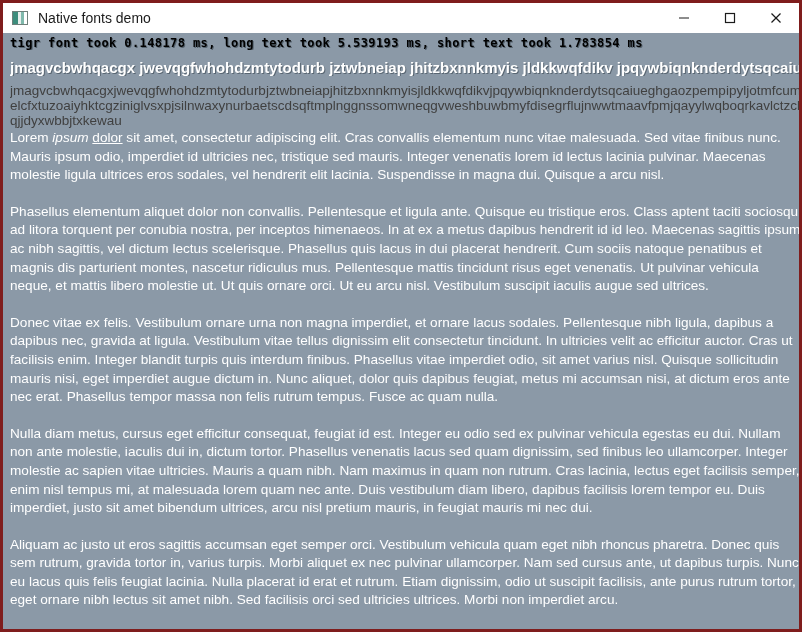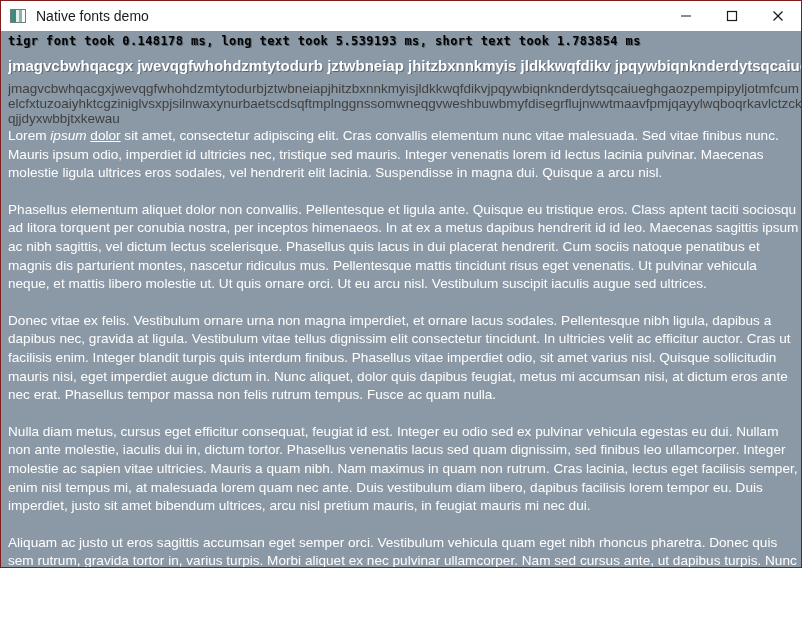--- a/index.html
+++ b/index.html
@@ -10,23 +10,23 @@
   body {
     width: 802px;
     height: 632px;
     overflow: hidden;
     font-family: "Liberation Sans", sans-serif;
   }
 
   .window {
     position: relative;
     width: 802px;
-    height: 568px;
+    height: 632px;
     box-sizing: border-box;
-    border: 1px solid #7f1d1d;
+    border: 3px solid #7f1d1d;
     background: #8b99a7;
     overflow: hidden;
   }
 
   
   .titlebar {
     height: 30px;
     background: #ffffff;
     display: flex;
     align-items: center;

